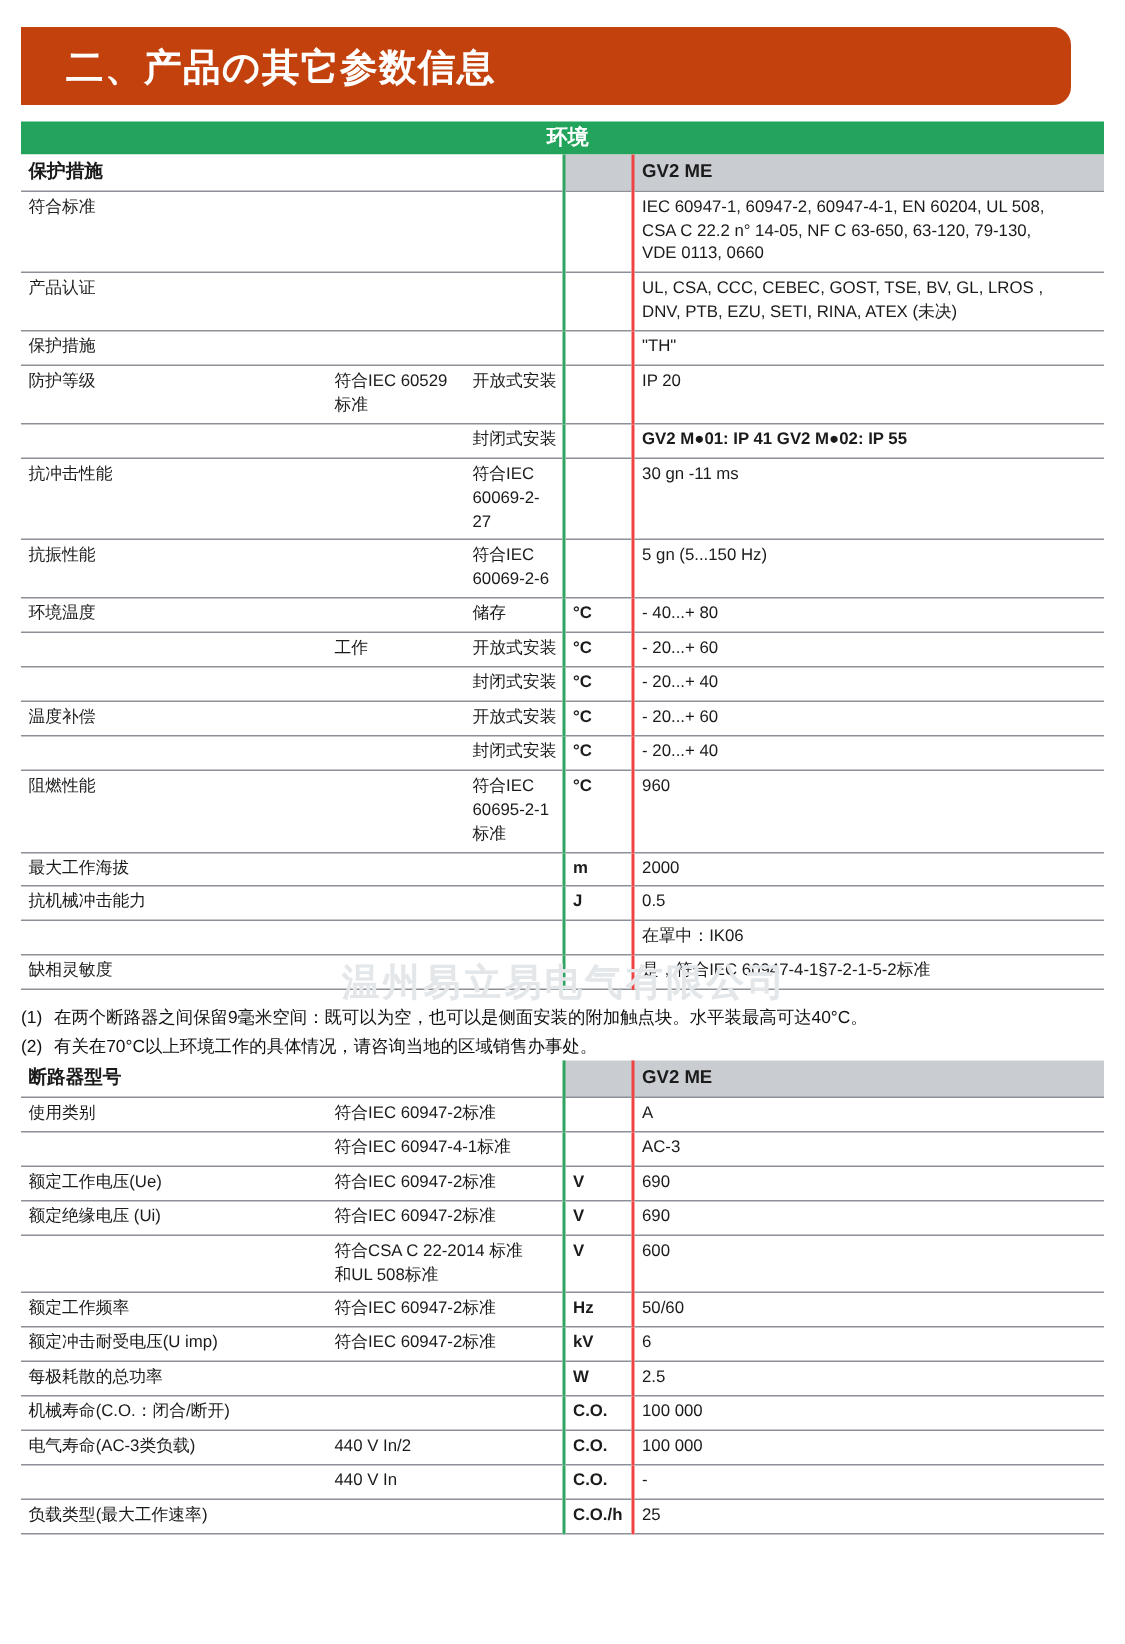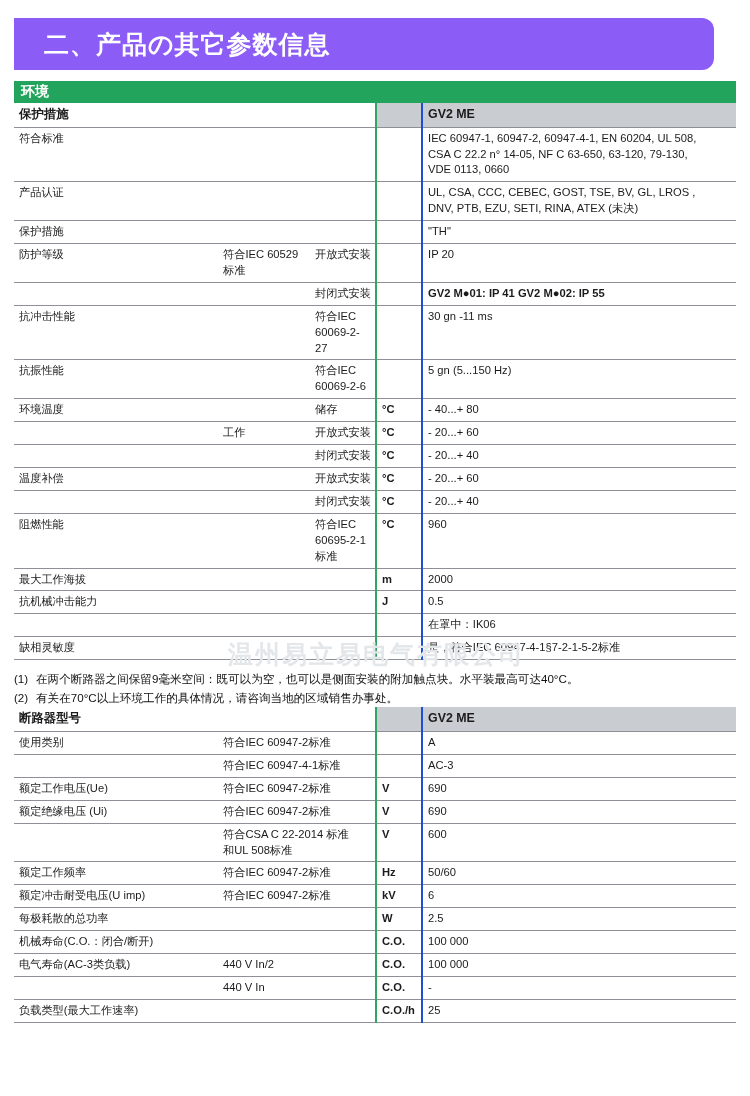--- a/index.html
+++ b/index.html
@@ -14,21 +14,21 @@
     width: 750px; height: 1096px;
     background: #ffffff;
     padding: 0 14px;
     overflow: hidden;
   }
 
   
   .title-banner {
     margin-top: 18px;
     height: 52px;
-    background: #8b5cf6;
+    background: #c2410c;
     border-radius: 0 12px 12px 0;
     display: flex;
     align-items: center;
     padding-left: 30px;
     margin-right: 22px;
   }
   .title-banner .t {
     color: #ffffff;
     font-size: 25px;
     font-weight: bold;
@@ -36,20 +36,21 @@
   }
 
   
   .sec-head {
     margin-top: 11px;
     height: 22px;
     background: #23a45c;
     display: flex;
     align-items: center;
     padding-left: 7px;
+    justify-content: center;
   }
   .sec-head .t {
     color: #ffffff;
     font-size: 14px;
     font-weight: bold;
   }
 
   
   table.spec {
     width: 100%;
@@ -73,21 +74,21 @@
   col.c-val   { width: 314px; }
 
   
   td.unit {
     border-left: 2px solid #2fa463;
     background: #d7dadd;
     font-weight: bold;
     font-size: 11.2px;
   }
   td.val {
-    border-left: 2px solid #1d4ed8;
+    border-left: 2px solid #ef4444;
     background: #dfe3e6;
   }
   td.rowhdr {
     background: #c9ccd0;
     font-weight: bold;
     font-size: 12.4px;
     border-bottom: 1px solid #8d9096;
   }
   td.rowhdr.unit { background: #c9ccd0; }
   td.rowhdr.val  { background: #c9ccd0; font-size: 12.4px; }

